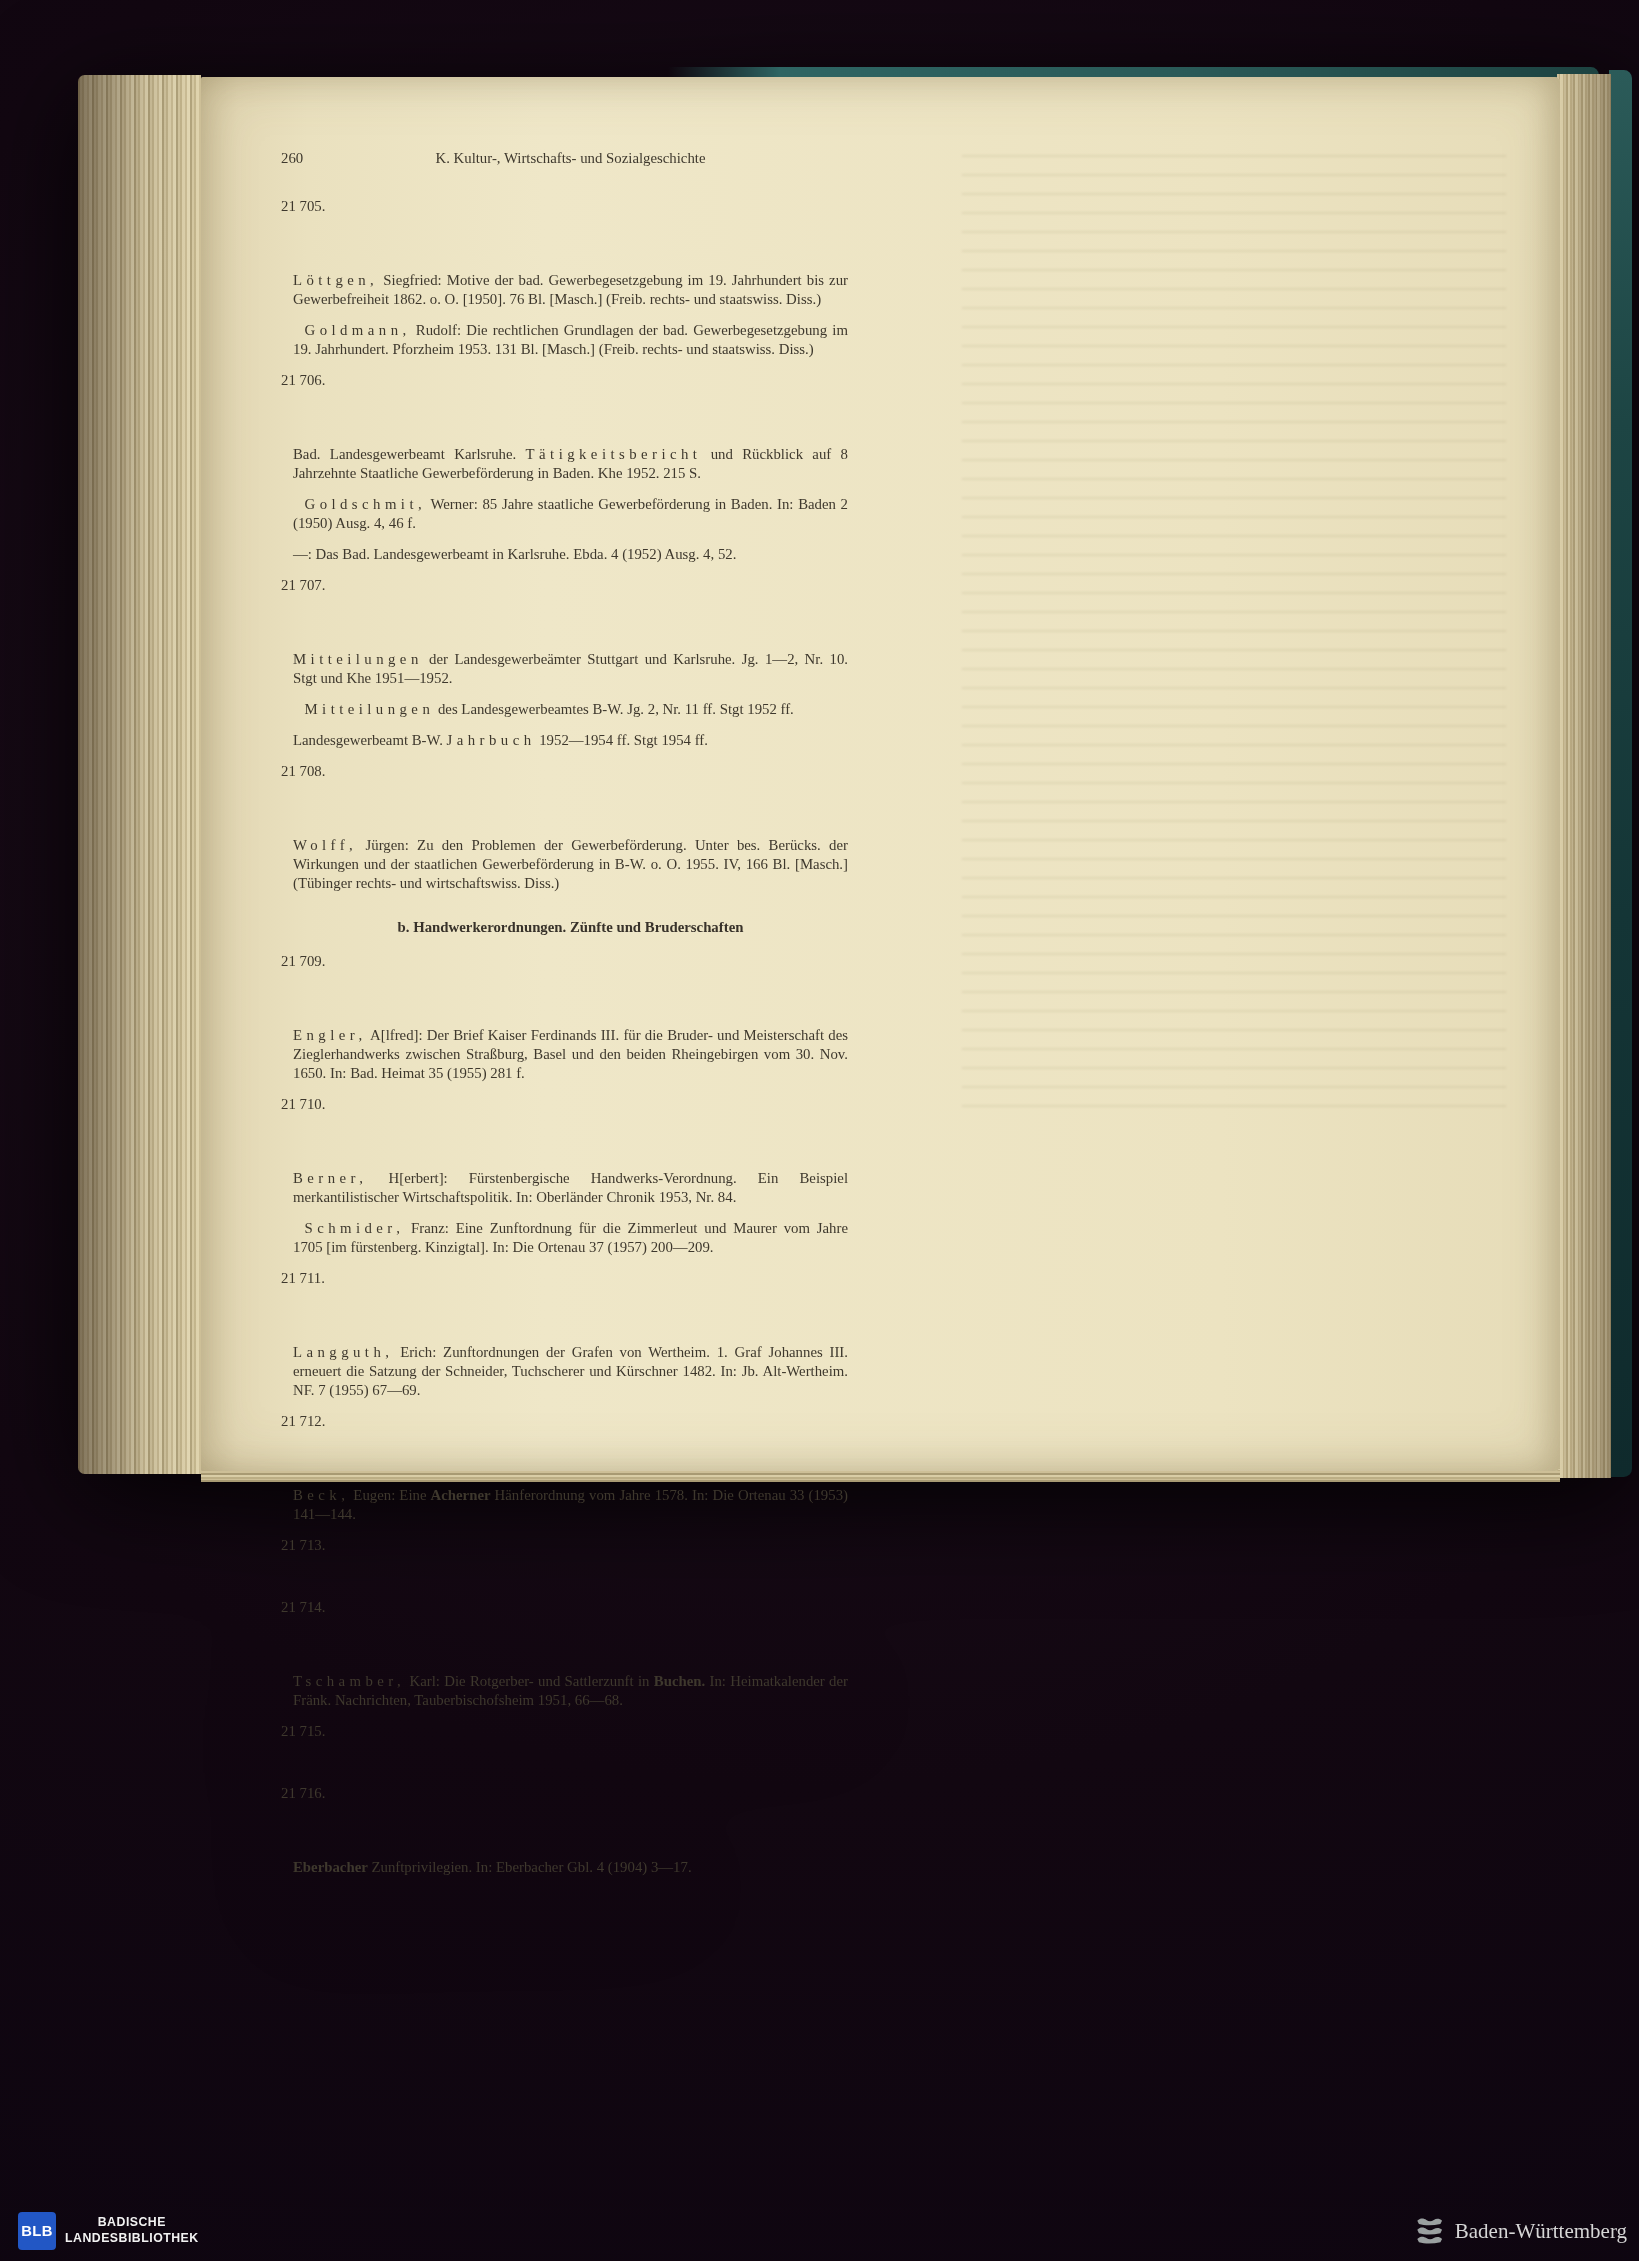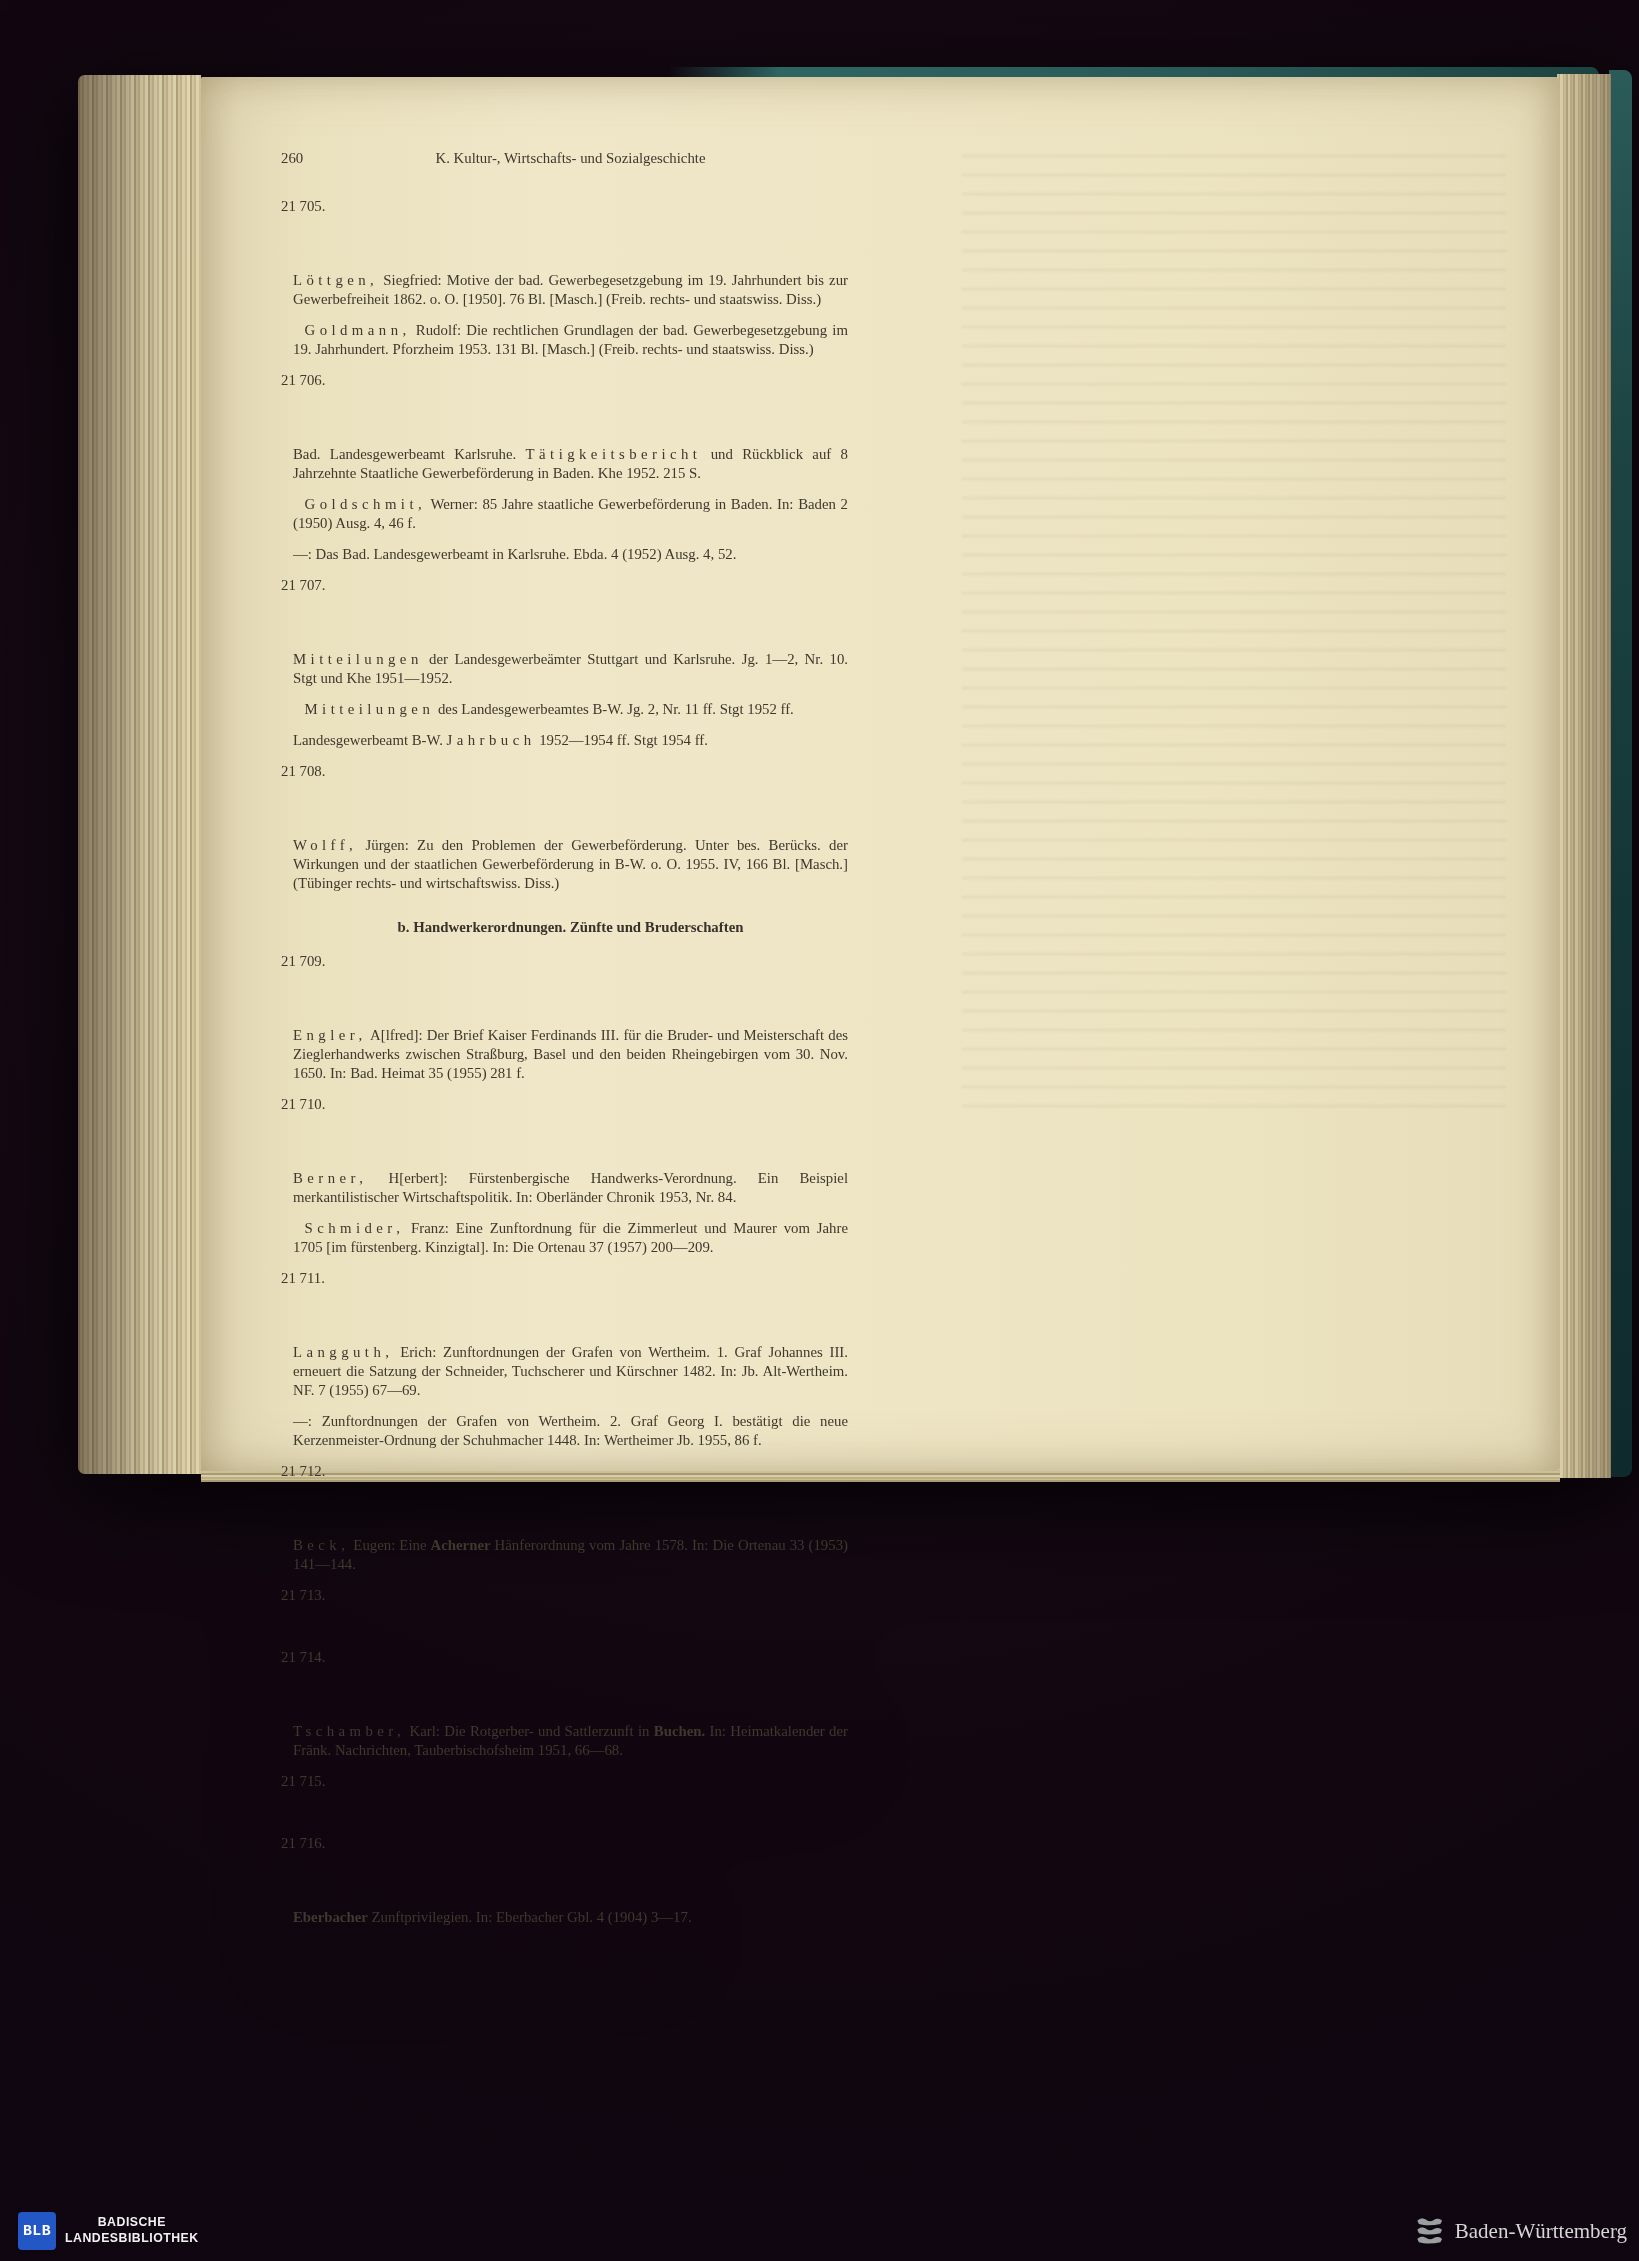--- a/index.html
+++ b/index.html
@@ -163,21 +163,21 @@
     align-items: center;
     gap: 9px;
     cursor: pointer;
   }
   .blb-badge {
     width: 38px;
     height: 38px;
     border-radius: 4.1px;
     background: #2257c5;
     color: #ffffff;
-    font-family: Liberation Mono, monospace;
+    font-family: Liberation Sans, sans-serif;
     font-weight: bold;
     font-size: 14.8px;
     display: flex;
     align-items: center;
     justify-content: center;
     letter-spacing: 0.4px;
   }
   .blb-text {
     color: #f2f2f2;
     font-family: "Liberation Sans", sans-serif;
@@ -259,21 +259,20 @@
             <span class="num">21 710.</span>
             <div class="body">
               <p class="para"><span class="sp">Berner,</span><span> H[erbert]: Fürstenbergische Handwerks-Verordnung. Ein Beispiel merkantilistischer Wirtschaftspolitik. In: Oberländer Chronik 1953, Nr. 84.</span></p>
               <p class="para ind"><span class="sp">Schmider,</span><span> Franz: Eine Zunftordnung für die Zimmerleut und Maurer vom Jahre 1705 [im fürstenberg. Kinzigtal]. In: Die Ortenau 37 (1957) 200—209.</span></p>
             </div>
           </div>
           <div class="entry">
             <span class="num">21 711.</span>
             <div class="body">
               <p class="para"><span class="sp">Langguth,</span><span> Erich: Zunftordnungen der Grafen von Wertheim. 1. Graf Johannes III. erneuert die Satzung der Schneider, Tuchscherer und Kürschner 1482. In: Jb. Alt-Wertheim. NF. 7 (1955) 67—69.</span></p>
-              <p class="para"><span>—: Zunftordnungen der Grafen von Wertheim. 2. Graf Georg I. bestätigt die neue Kerzenmeister-Ordnung der Schuhmacher 1448. In: Wertheimer Jb. 1955, 86 f.</span></p>
             </div>
           </div>
           <div class="entry">
             <span class="num">21 712.</span>
             <div class="body">
               <p class="para"><span class="sp">Beck,</span><span> Eugen: Eine </span><span class="b">Acherner</span><span> Hänferordnung vom Jahre 1578. In: Die Ortenau 33 (1953) 141—144.</span></p>
             </div>
           </div>
           <div class="entry">
             <span class="num">21 713.</span>

